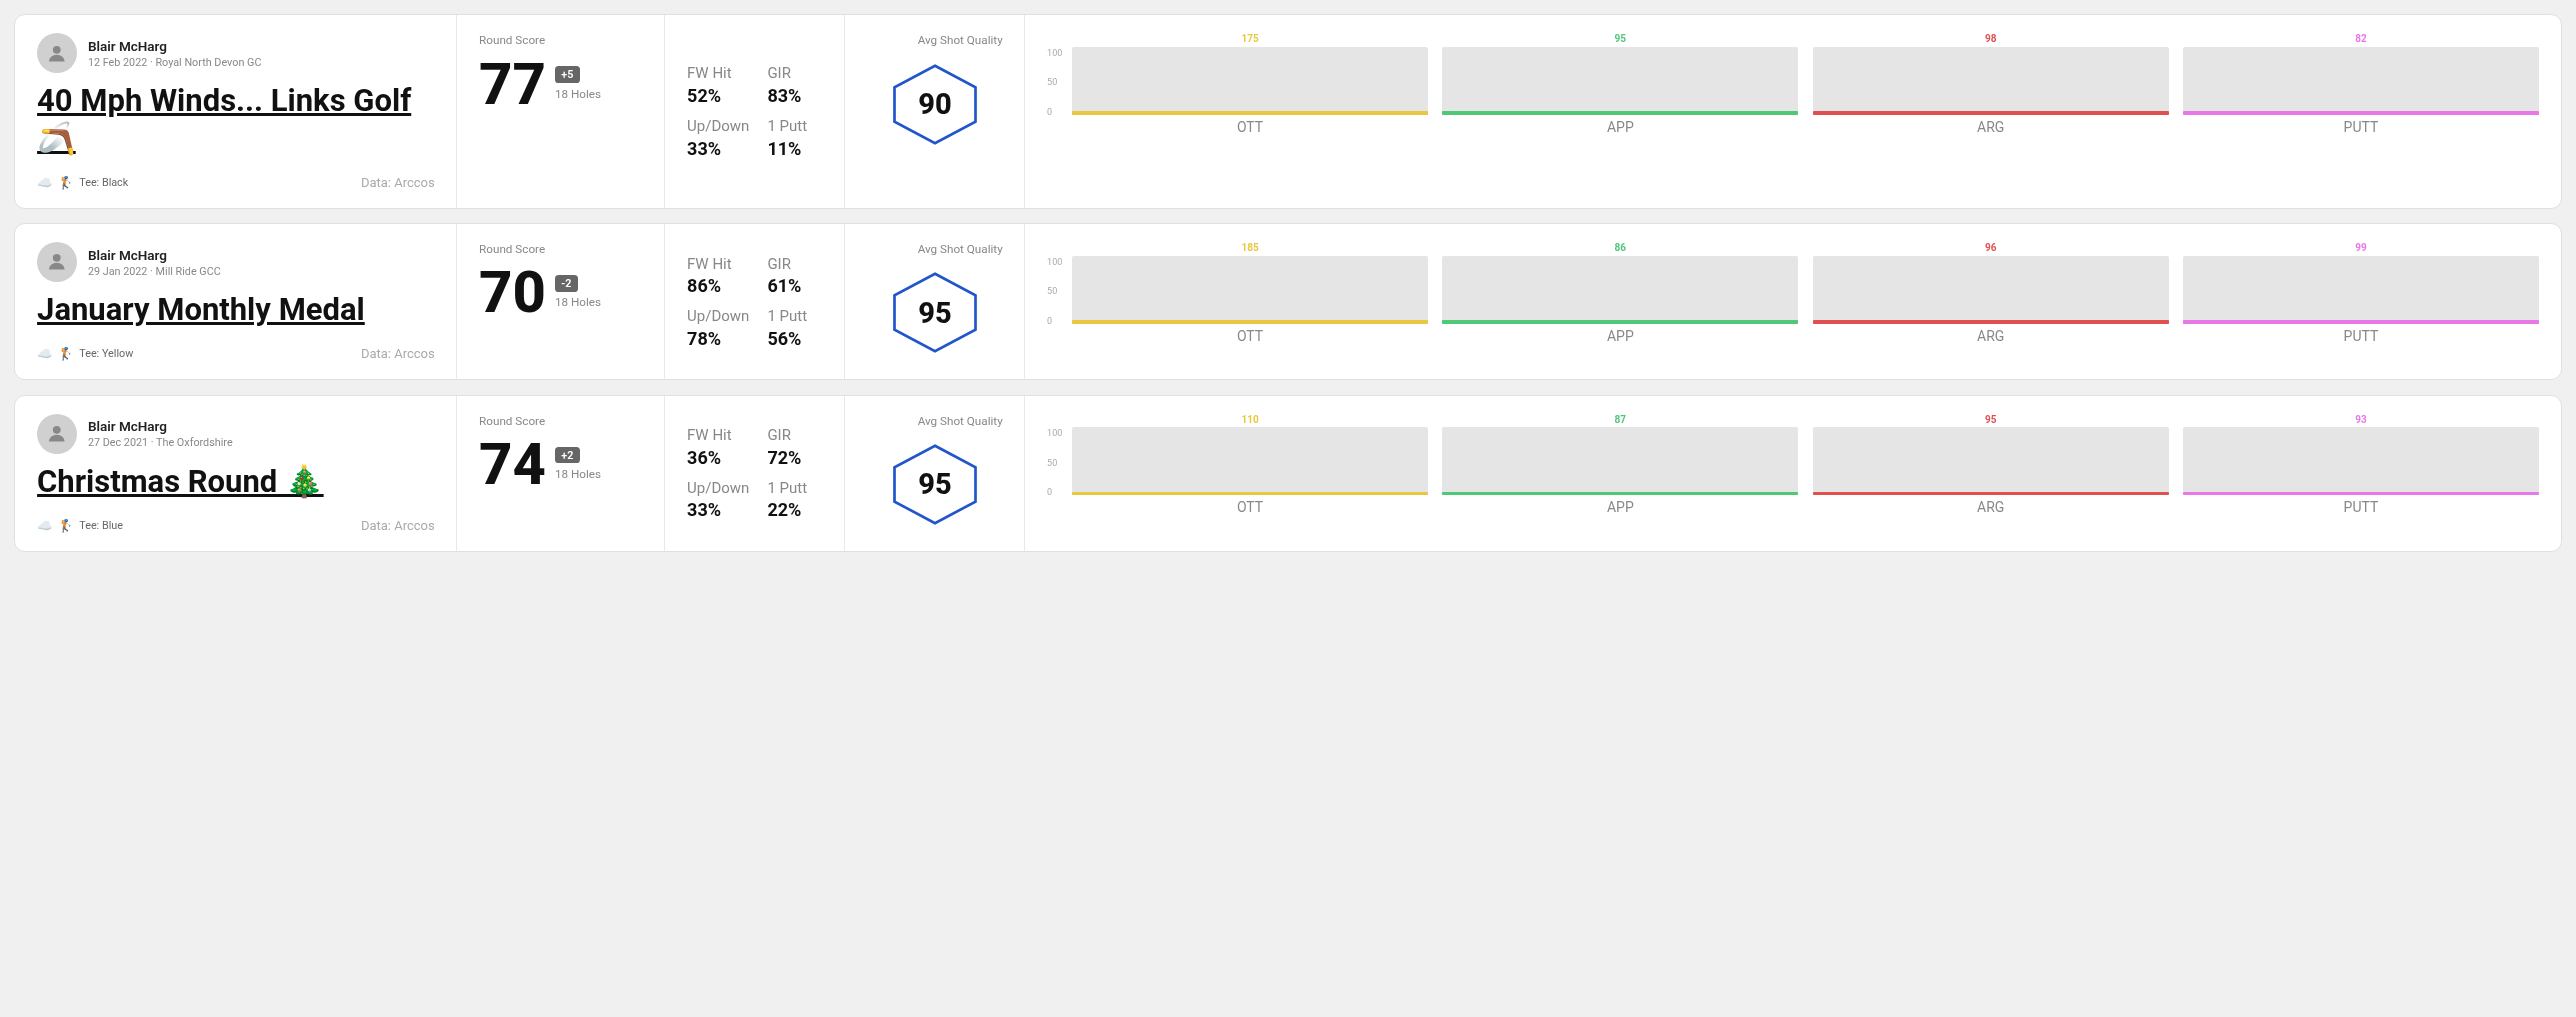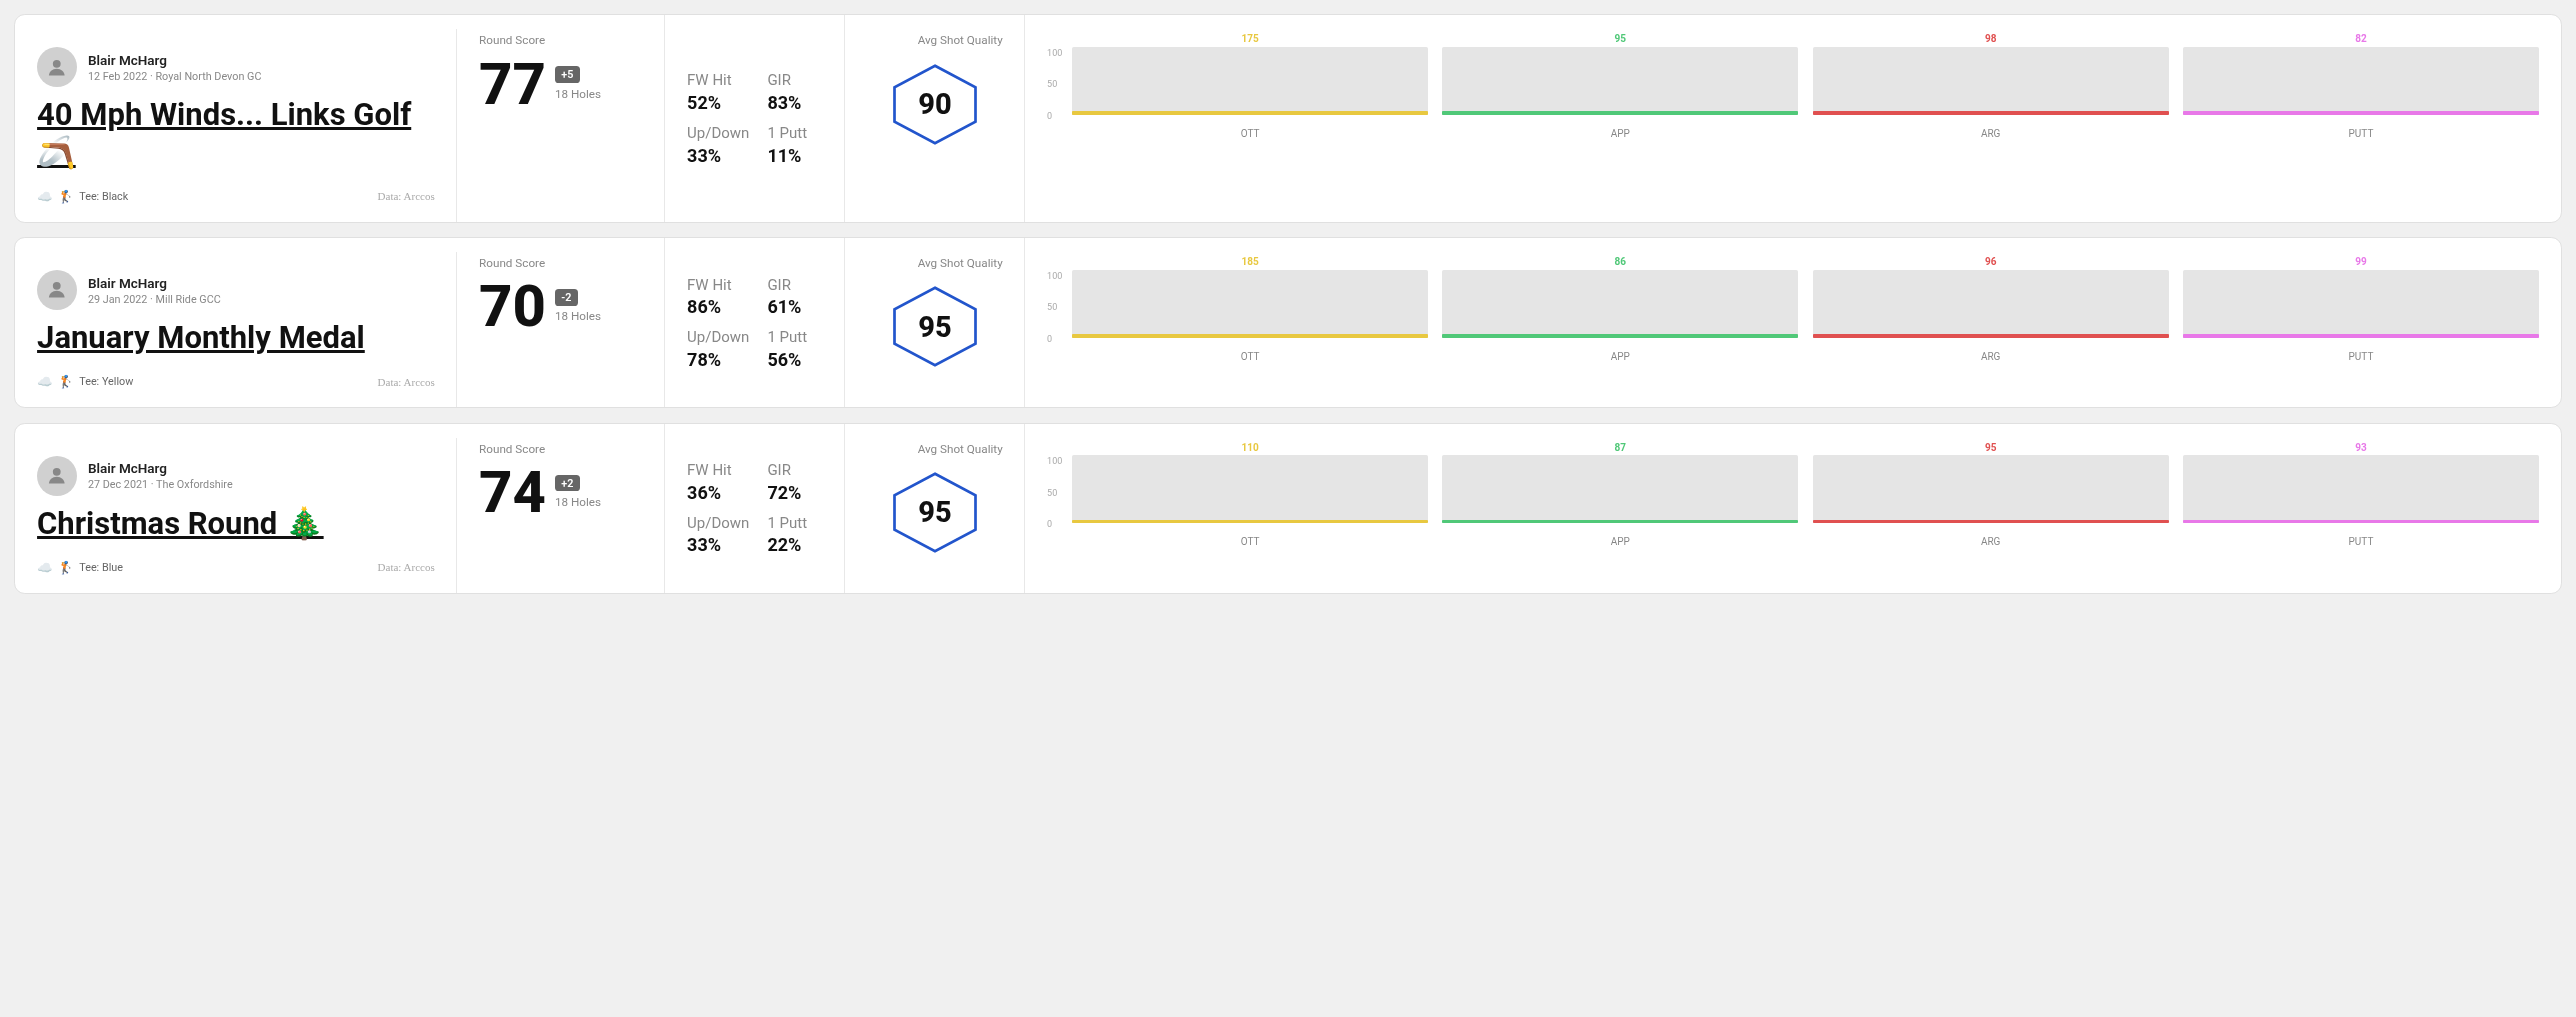--- a/index.html
+++ b/index.html
@@ -18,21 +18,20 @@
       align-items: stretch;
       overflow: hidden;
     }
     .card-left {
       flex: 0 0 442px;
       padding: 18px 21.7px;
       border-right: 0.9px solid #e8e8e8;
       display: flex;
       flex-direction: column;
       justify-content: space-between;
-      margin-top: 14px;
     }
     .user-info {
       display: flex;
       align-items: center;
       gap: 10.8px;
       margin-bottom: 9px;
     }
     .avatar {
       width: 40px;
       height: 40px;
@@ -77,23 +76,22 @@
       align-items: center;
       gap: 5.4px;
       font-size: 10.8px;
       color: #666;
     }
     .tee-icon {
       font-size: 12.6px;
       color: #aaa;
     }
     .data-source {
-      font-size: 11px;
+      font-size: 13px;
       color: #aaa;
-      font-family: Liberation Serif, serif;
     }
     .card-middle {
       flex: 0 0 208px;
       padding: 18px 21.7px;
       border-right: 0.9px solid #e8e8e8;
     }
     .section-label {
       font-size: 11.7px;
       color: #888;
       margin-bottom: 7.2px;
@@ -239,23 +237,23 @@
     }
     .bar-col .color-line {
       position: absolute;
       bottom: 0;
       left: 0;
       right: 0;
       height: 3.6px;
       border-radius: 0.9px;
     }
     .bar-col .bar-name {
-      font-size: 10px;
+      font-size: 14px;
       color: #888;
-      margin-top: 13px;
+      margin-top: 4px;
     }
     .score-badge-wrap {
       display: flex;
       flex-direction: column;
       align-items: flex-start;
     }
   </style>
 </head>
 <body>
 

